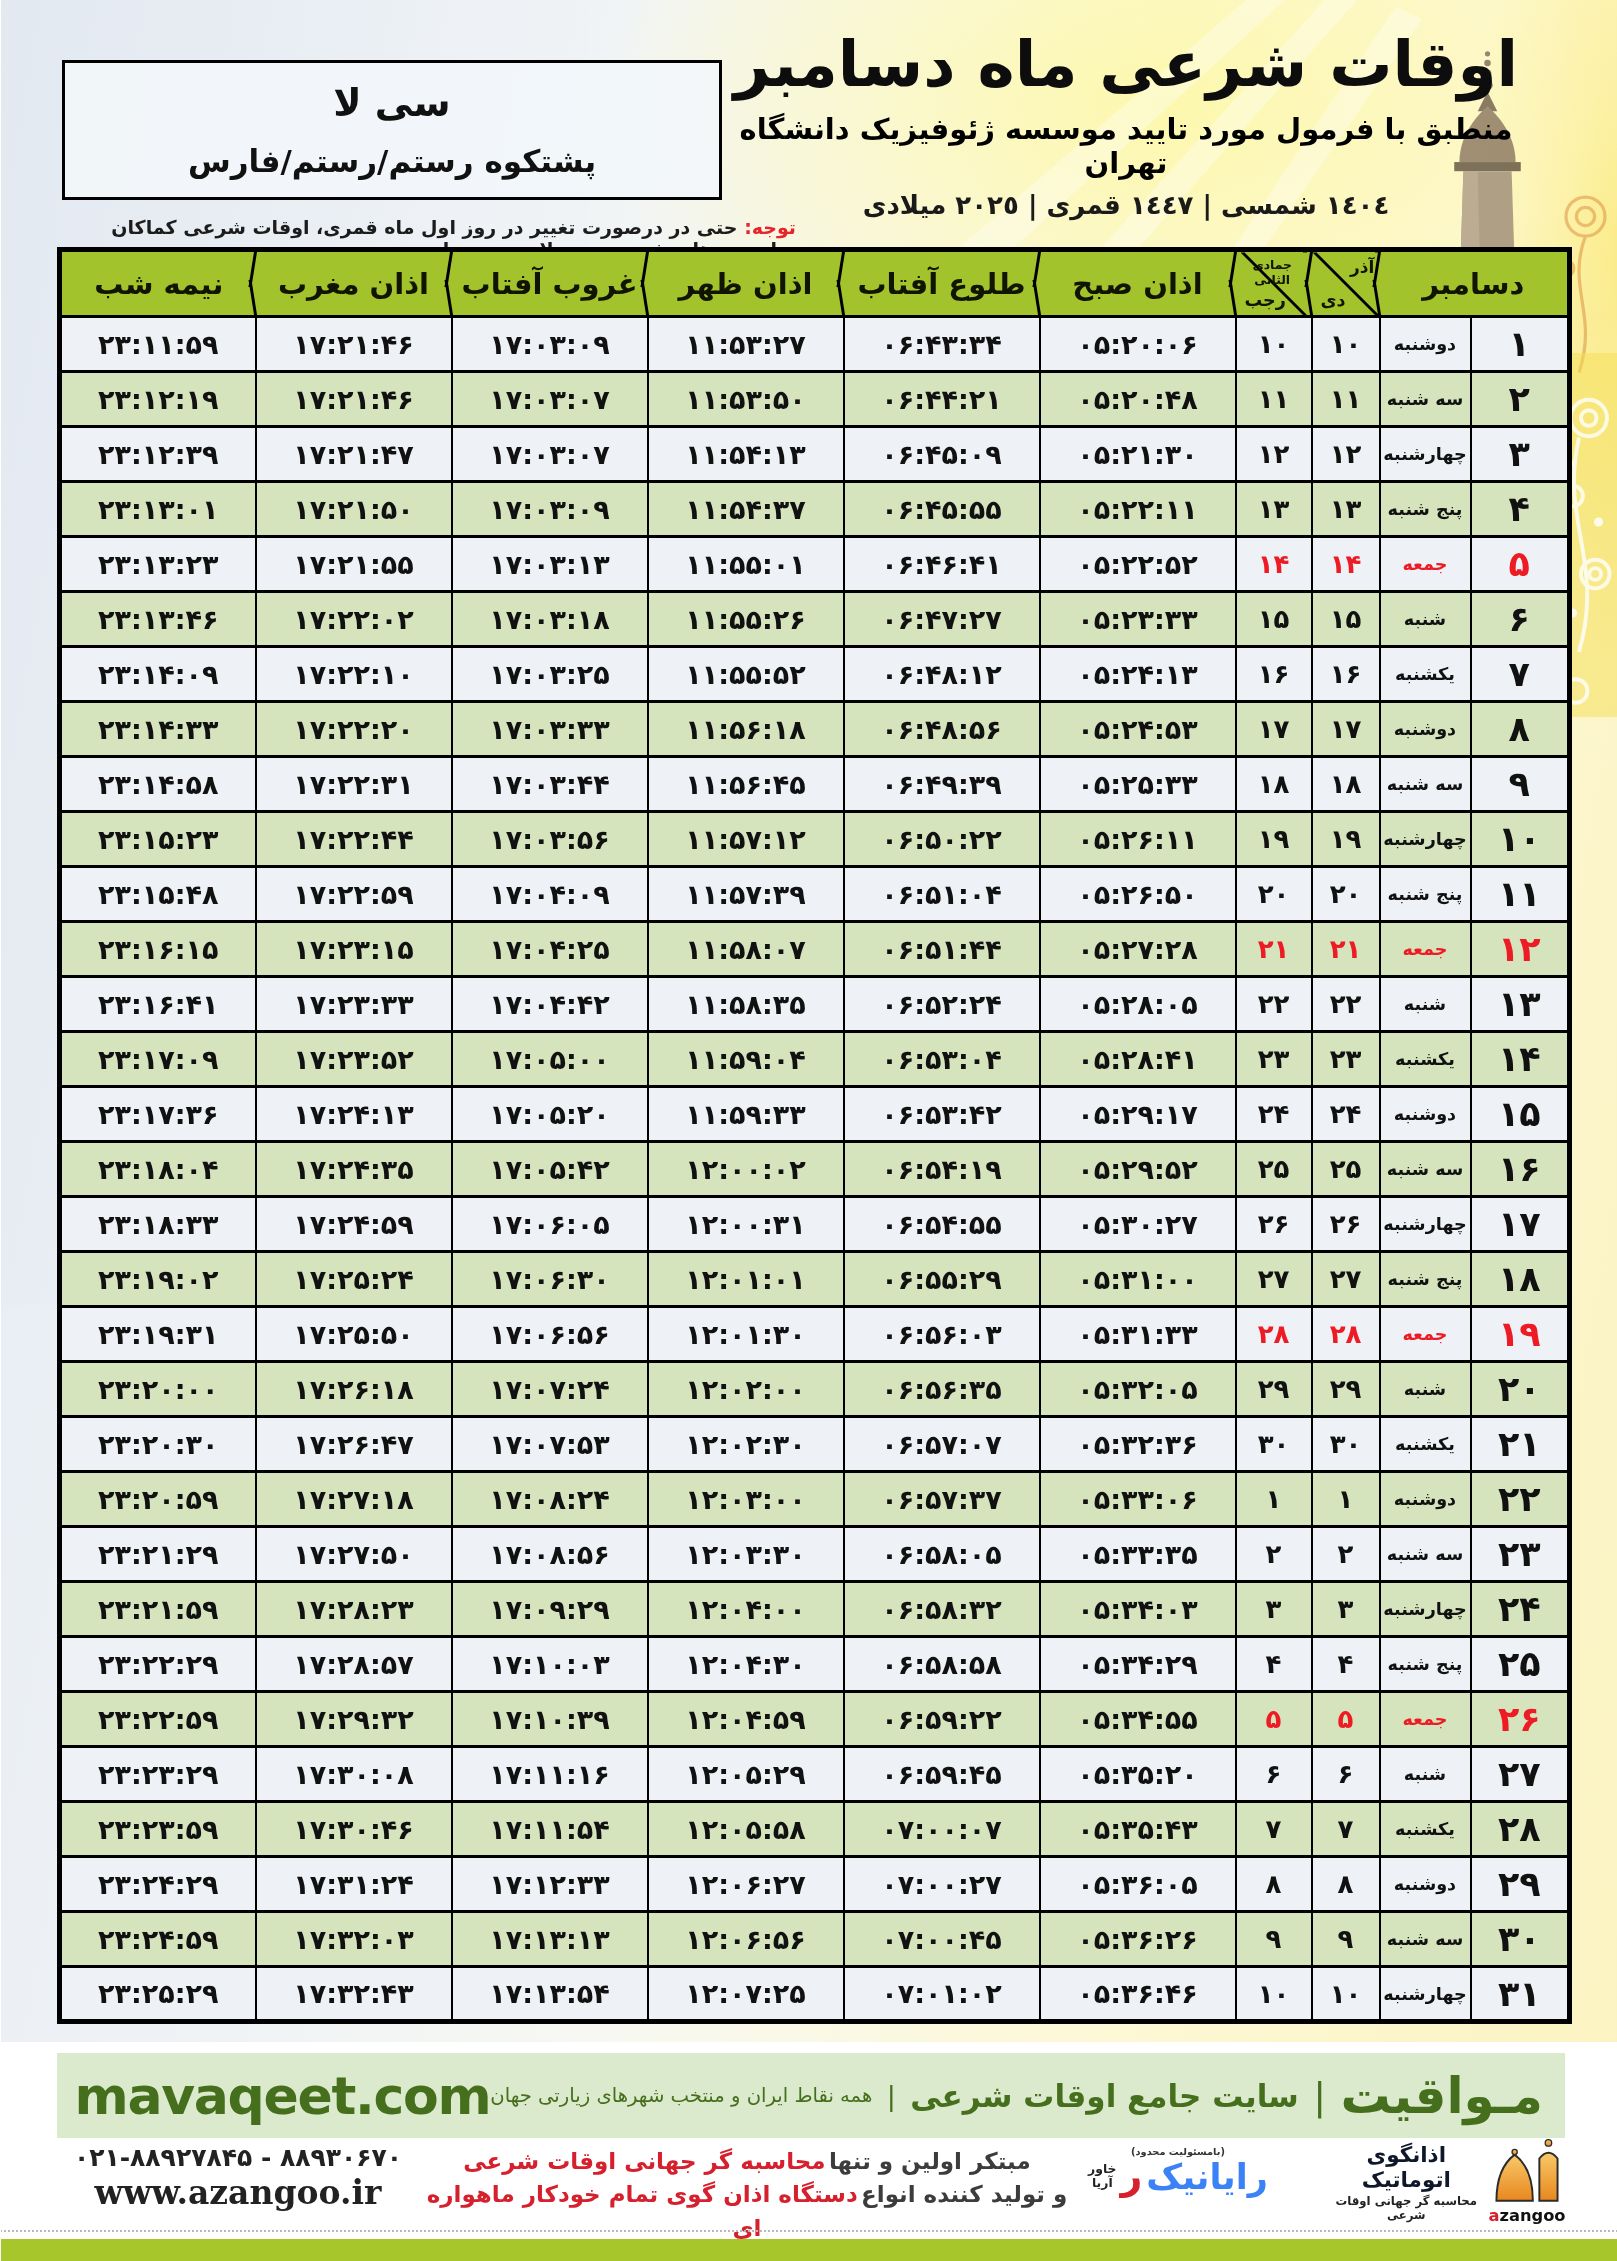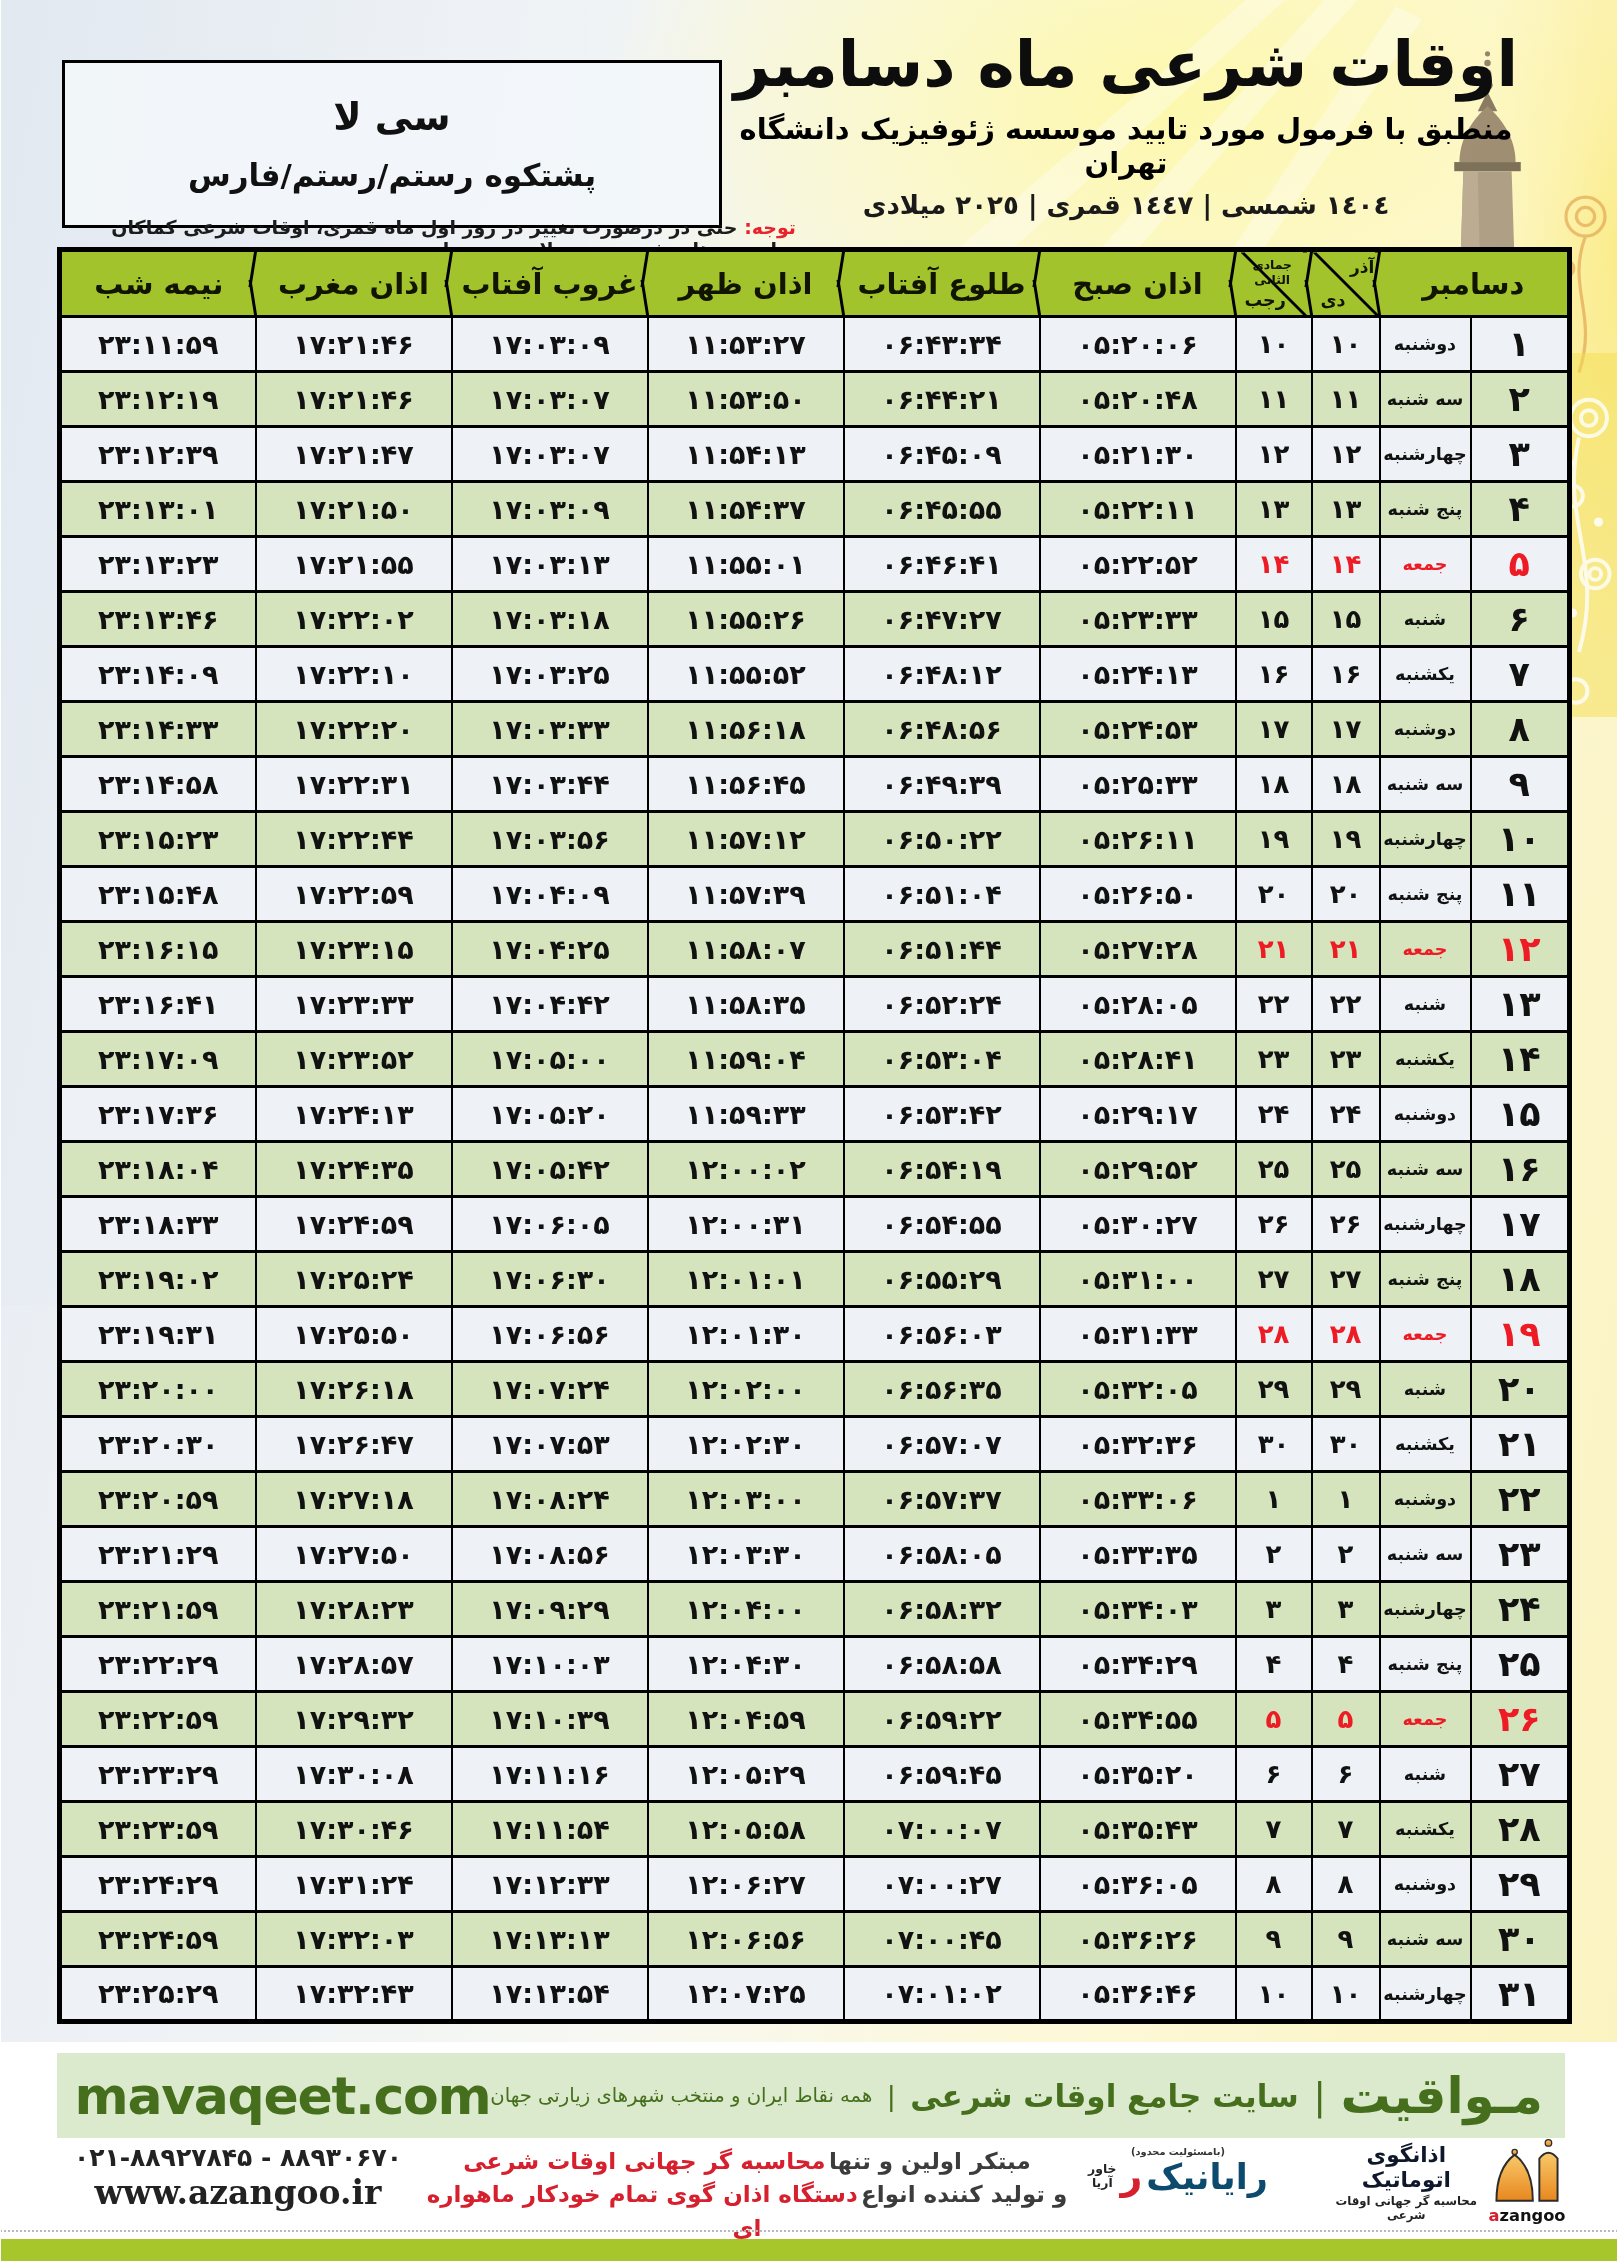--- a/index.html
+++ b/index.html
@@ -17,21 +17,21 @@
       radial-gradient(ellipse 196px 587px at 100% 22%, rgba(250,232,120,.9), transparent 75%);
   }
   .bg-fade-left { position:absolute; left:0; top:0; width:587px; height:1305px; z-index:0;
     background:linear-gradient(100deg, #e3e9f1 0%, rgba(238,242,246,.6) 60%, transparent 100%); }
   svg.bg-art { position:absolute; z-index:0; }
   
   .title-block { position:absolute; top:30px; right:84px; width:816px; text-align:center; z-index:2; }
   .main-title { font-size:63px; font-weight:700; line-height:1.12; color:#0d0d0d; letter-spacing:-0.7px; }
   .sub-title  { font-size:29px; font-weight:700; margin-top:11px; color:#000000; }
   .cal-line   { font-size:26px; font-weight:600; margin-top:10.4px; color:#1a1a1a; }
-  .loc-box { position:absolute; left:62px; top:60px; width:660px; height:168px; z-index:2;
+  .loc-box { position:absolute; left:62px; top:60px; width:660px; height:140px; z-index:2;
     border:3.3px solid #000; background:rgba(242,246,250,.93);
     display:flex; flex-direction:column; align-items:center; justify-content:center; gap:18px; text-align:center; }
   .loc-name   { font-size:38px; font-weight:700; }
   .loc-region { font-size:31px; font-weight:700; }
   .loc-coords { font-size:21.5px; font-weight:700; margin-top:2.6px; }
   .note-line { position:absolute; left:62px; top:216px; width:734px; z-index:2;
     direction:rtl; text-align:right; font-size:19px; font-weight:600; color:#1c1c1c; }
   .note-label { color:#e8232b; font-weight:700; }
   
   .ptable { position:absolute; left:57px; top:247px; width:1508px; z-index:2;
@@ -69,21 +69,21 @@
   .mavaqeet-url { font-size:52px; font-weight:800; color:#466f1d; direction:ltr; letter-spacing:-1.3px; }
   .phones-block { position:absolute; left:62px; top:101px; width:352px; text-align:center; }
   .phone-line { font-size:25px; font-weight:800; direction:ltr; color:#222; }
   .azangoo-url { font-size:33px; font-weight:700; font-family:"DejaVu Serif", serif; color:#222; margin-top:1.3px; }
   .promo-block { position:absolute; left:424px; top:103px; width:646px; text-align:center; direction:rtl; line-height:1.45; }
   .promo-black { color:#3c3c3c; font-size:23px; font-weight:700; }
   .promo-red   { color:#d6202e; font-size:23px; font-weight:700; }
   .rayanik-block { position:absolute; left:1080px; top:104px; width:196px; direction:rtl; text-align:center; }
   .rayanik-small { font-size:9.8px; font-weight:600; color:#333; }
   .rayanik-row { display:flex; align-items:flex-end; justify-content:center; gap:3.9px; direction:rtl; }
-  .rayanik-name { font-size:35px; font-weight:800; color:#0c4a6e; line-height:1; }
+  .rayanik-name { font-size:35px; font-weight:800; color:#3b82f6; line-height:1; }
   .rayanik-r { font-size:38px; font-weight:800; color:#d6202e; line-height:1; }
   .rayanik-sub { font-size:12.4px; font-weight:700; color:#222; line-height:1.15; align-self:center; }
   .azangoo-block { position:absolute; left:1331px; top:97px; width:235px; display:flex; align-items:center; gap:6.5px; direction:ltr; }
   .azangoo-text { text-align:center; direction:rtl; flex:1; }
   .azangoo-title { font-size:21.5px; font-weight:800; color:#0f172a; }
   .azangoo-sub { font-size:11.7px; font-weight:700; color:#222; margin-top:2.6px; }
   .azangoo-iconwrap { width:78px; text-align:center; }
   .azangoo-latin { font-size:16.3px; font-weight:700; direction:ltr; color:#111; }
   .azangoo-latin .a { color:#d6202e; }
   .dotted-line { position:absolute; left:0; right:0; top:188px; border-top:2px dotted #b9b9b9; }

